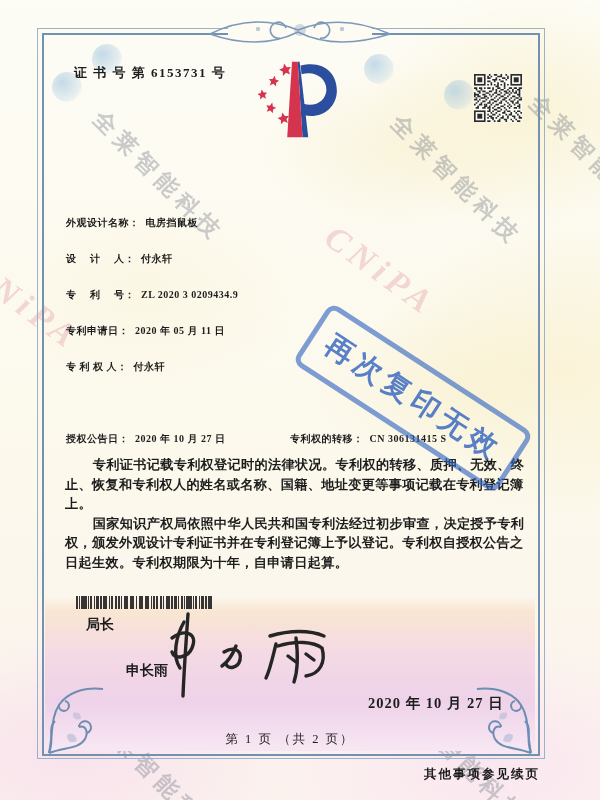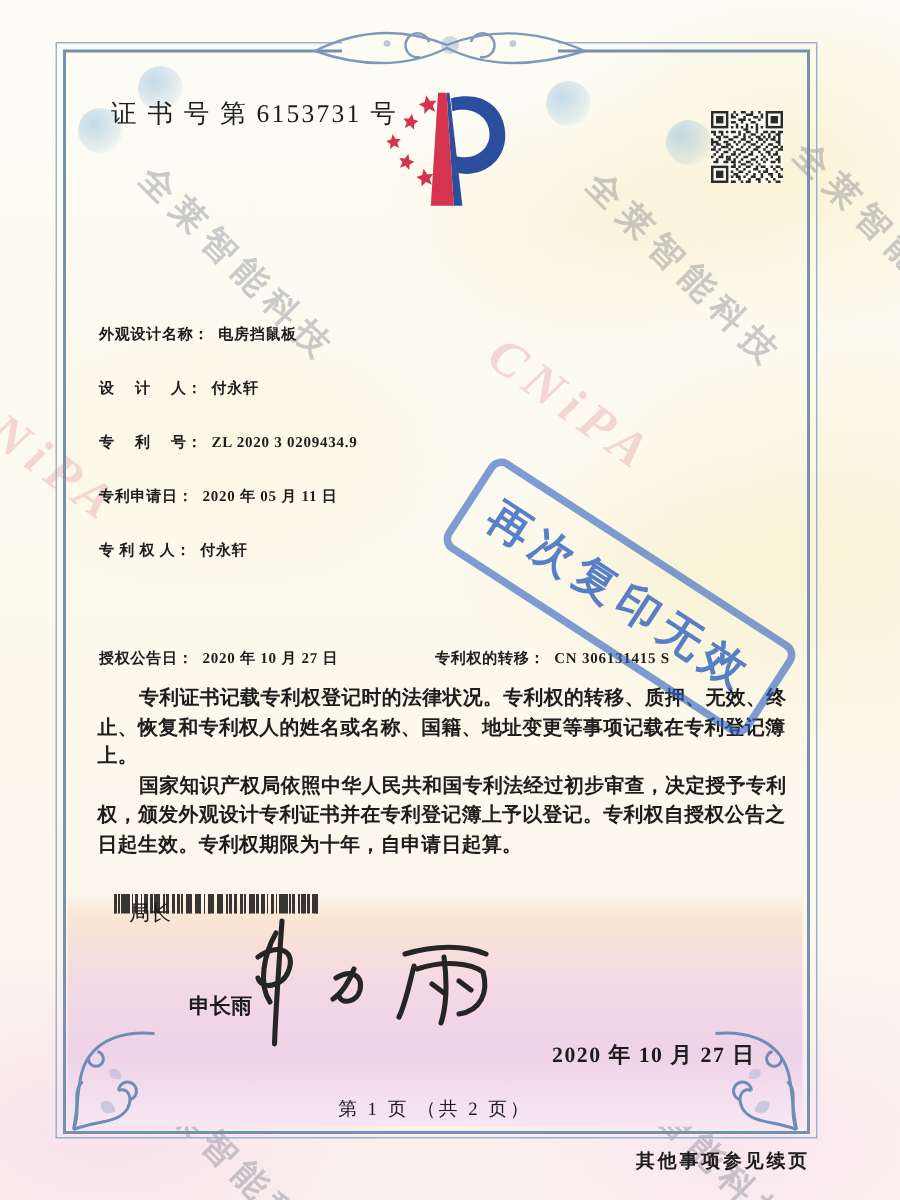--- a/index.html
+++ b/index.html
@@ -33,21 +33,21 @@
   }
   .wm-cnipa{
     position:absolute;white-space:nowrap;font-family:"Liberation Serif",serif;font-style:italic;
     font-weight:700;font-size:34px;letter-spacing:6px;color:rgba(223,139,150,0.32);
     transform:rotate(36deg);transform-origin:left top;
   }
   .wm-dot{
     position:absolute;width:30px;height:30px;border-radius:50%;
     background:radial-gradient(circle at 35% 35%, rgba(140,185,220,0.50), rgba(140,185,220,0.18) 65%, rgba(140,185,220,0) 80%);
   }
-  .cert-number{position:absolute;left:74px;top:64px;font-size:17px;font-weight:400;letter-spacing:1.5px;}
+  .cert-number{position:absolute;left:74px;top:64px;font-size:13px;font-weight:700;letter-spacing:1.5px;}
   .emblem{position:absolute;left:244px;top:57px;}
   .qr{position:absolute;left:472px;top:74px;}
   .title{
     position:absolute;left:40px;top:148px;width:500px;text-align:center;
     font-size:33px;font-weight:900;letter-spacing:3px;color:#121212;
   }
   .field-row{position:absolute;left:66px;font-size:10px;font-weight:700;white-space:nowrap;letter-spacing:0.5px;}
   .field-row .val{margin-left:6px;}
   .r0{top:216px}.r1{top:252px}.r2{top:288px}.r3{top:324px}.r4{top:360px}.r5{top:396px}.r6{top:432px}
   .r7{top:432px;left:290px;}
@@ -61,21 +61,21 @@
     color:rgba(42,94,190,0.78);font-size:29px;font-weight:800;letter-spacing:5px;
     font-family:"Liberation Sans",sans-serif;
   }
   .barcode{
     position:absolute;left:76px;top:596px;width:138px;height:13px;opacity:0.88;
     background:
       repeating-linear-gradient(90deg,#1c1c1c 0 1px,transparent 1px 3px),
       repeating-linear-gradient(90deg,#1c1c1c 0 2px,transparent 2px 7px),
       repeating-linear-gradient(90deg,#1c1c1c 0 1px,transparent 1px 5px);
   }
-  .director-title{position:absolute;left:86px;top:600px;font-family:"Liberation Sans",sans-serif;font-size:14px;font-weight:400;}
+  .director-title{position:absolute;left:86px;top:616px;font-family:"Liberation Sans",sans-serif;font-size:14px;font-weight:700;}
   .director-name{position:absolute;left:86px;top:662px;font-family:"Liberation Sans",sans-serif;font-size:14px;font-weight:700;margin-left:40px;}
   .signature{position:absolute;left:150px;top:608px;}
   .issue-date{position:absolute;left:368px;top:694px;font-size:14.5px;font-weight:700;letter-spacing:1px;}
   .page-number{position:absolute;left:40px;top:731px;width:500px;text-align:center;font-size:12.5px;font-weight:400;letter-spacing:2px;}
   .continuation{position:absolute;left:40px;top:766px;width:500px;text-align:right;font-size:12.5px;font-weight:700;letter-spacing:2px;}
   .corner-left{position:absolute;left:45px;top:677px;}
   .corner-right{position:absolute;left:473px;top:677px;transform:scaleX(-1);}
   .top-flourish{position:absolute;left:198px;top:12px;}
 </style>
 </head>

